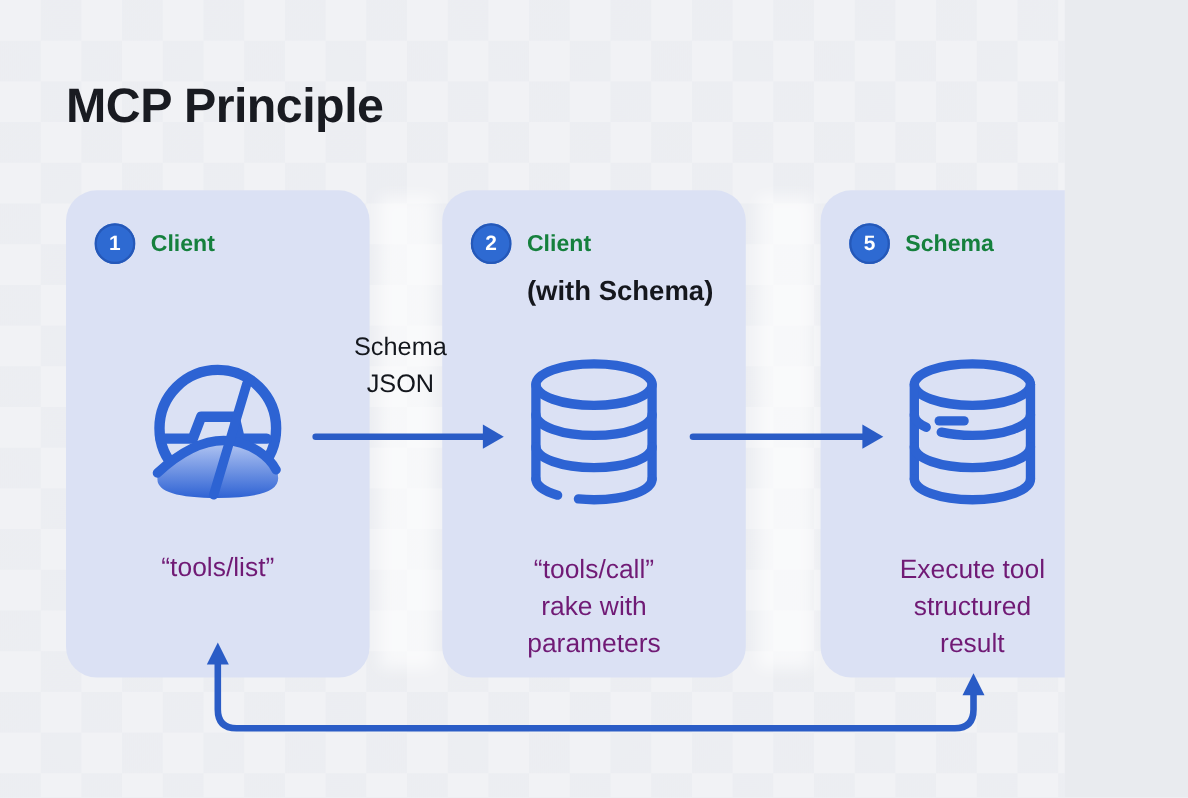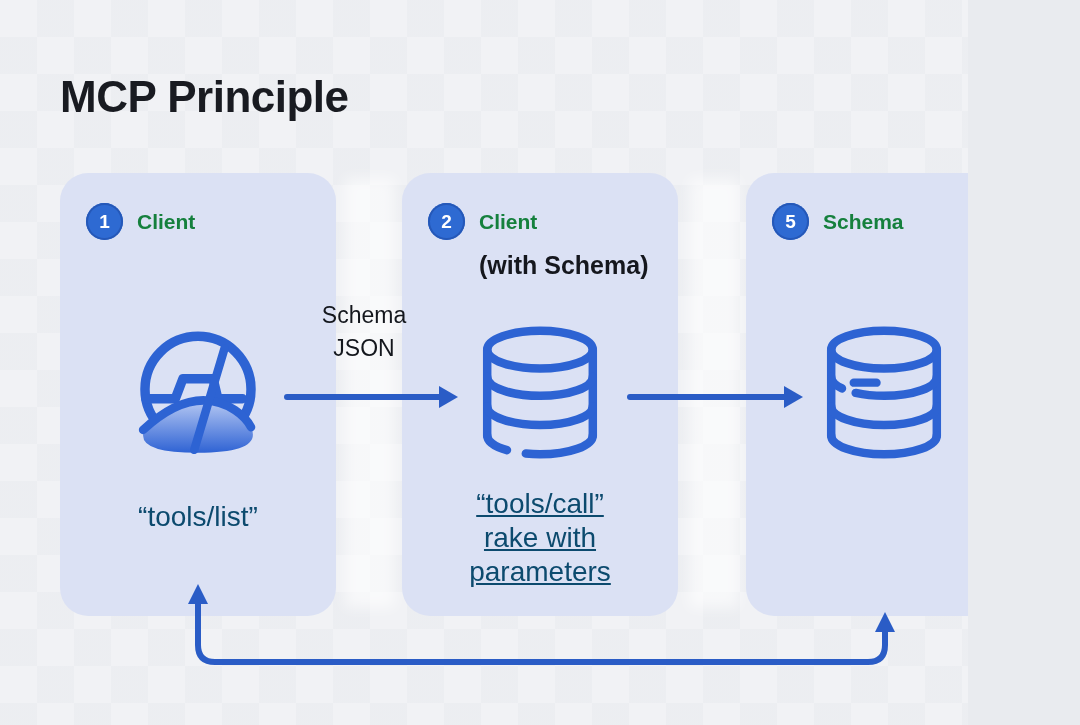--- a/index.html
+++ b/index.html
@@ -20,23 +20,23 @@
   .card.c2{left:402px;}
   .card.c3{left:746px;}
 
   .card-header{position:absolute;left:26px;top:30px;display:flex;align-items:center;gap:14px;}
   .badge{width:37px;height:37px;border-radius:50%;background:#2e6ad2;box-shadow:inset 0 0 0 2px #2558b8;
     color:#fff;font-size:19px;font-weight:700;display:flex;align-items:center;justify-content:center;flex:0 0 auto;}
   .card-label{font-size:21px;font-weight:600;color:#15803d;}
   .card-sublabel{position:absolute;left:77px;top:78px;font-size:25px;font-weight:600;color:#15171d;white-space:nowrap;}
 
   .icon-wrap{position:absolute;left:0;top:150px;width:100%;display:flex;justify-content:center;}
-  .caption{position:absolute;left:0;width:100%;text-align:center;font-size:28px;font-weight:500;color:#0c4a6e;line-height:34px;}
+  .caption{position:absolute;left:0;width:100%;text-align:center;font-size:24px;font-weight:500;color:#701a75;line-height:34px;}
   .c1 .caption{top:327px;}
-  .c2 .caption,.c3 .caption{top:314px;text-decoration:underline;}
+  .c2 .caption,.c3 .caption{top:328px;}
 
   .arrow-layer{position:absolute;left:0;top:0;width:1080px;height:725px;pointer-events:none;}
   .arrow-label{position:absolute;left:294px;top:299px;width:140px;text-align:center;
     font-size:23px;font-weight:500;color:#14171d;line-height:33px;}
 </style>
 </head>
 <body>
 
 <div class="stage">
   <div class="gap-band g1"></div>
@@ -105,20 +105,25 @@
           <ellipse cx="70" cy="27" rx="56" ry="20"></ellipse>
           <line x1="14" y1="27" x2="14" y2="118"></line>
           <line x1="126" y1="27" x2="126" y2="118"></line>
           <path d="M14 56 a56 20 0 0 0 112 0" pathLength="100" stroke-dasharray="14 12 74"></path>
           <line x1="38" y1="62" x2="62" y2="62"></line>
           <path d="M14 87 a56 20 0 0 0 112 0"></path>
           <path d="M14 118 a56 20 0 0 0 112 0"></path>
         </g>
       </svg>
     </div>
+    <div class="caption">
+      <div>Execute tool</div>
+      <div>structured</div>
+      <div>result</div>
+    </div>
   </div>
 
   <div class="arrow-label">
     <div>Schema</div>
     <div>JSON</div>
   </div>
 
   <svg class="arrow-layer" viewBox="0 0 1080 725">
     <g stroke="#2a5cc6" fill="#2a5cc6">
       <line x1="287" y1="397" x2="441" y2="397" stroke-width="6" stroke-linecap="round"></line>

